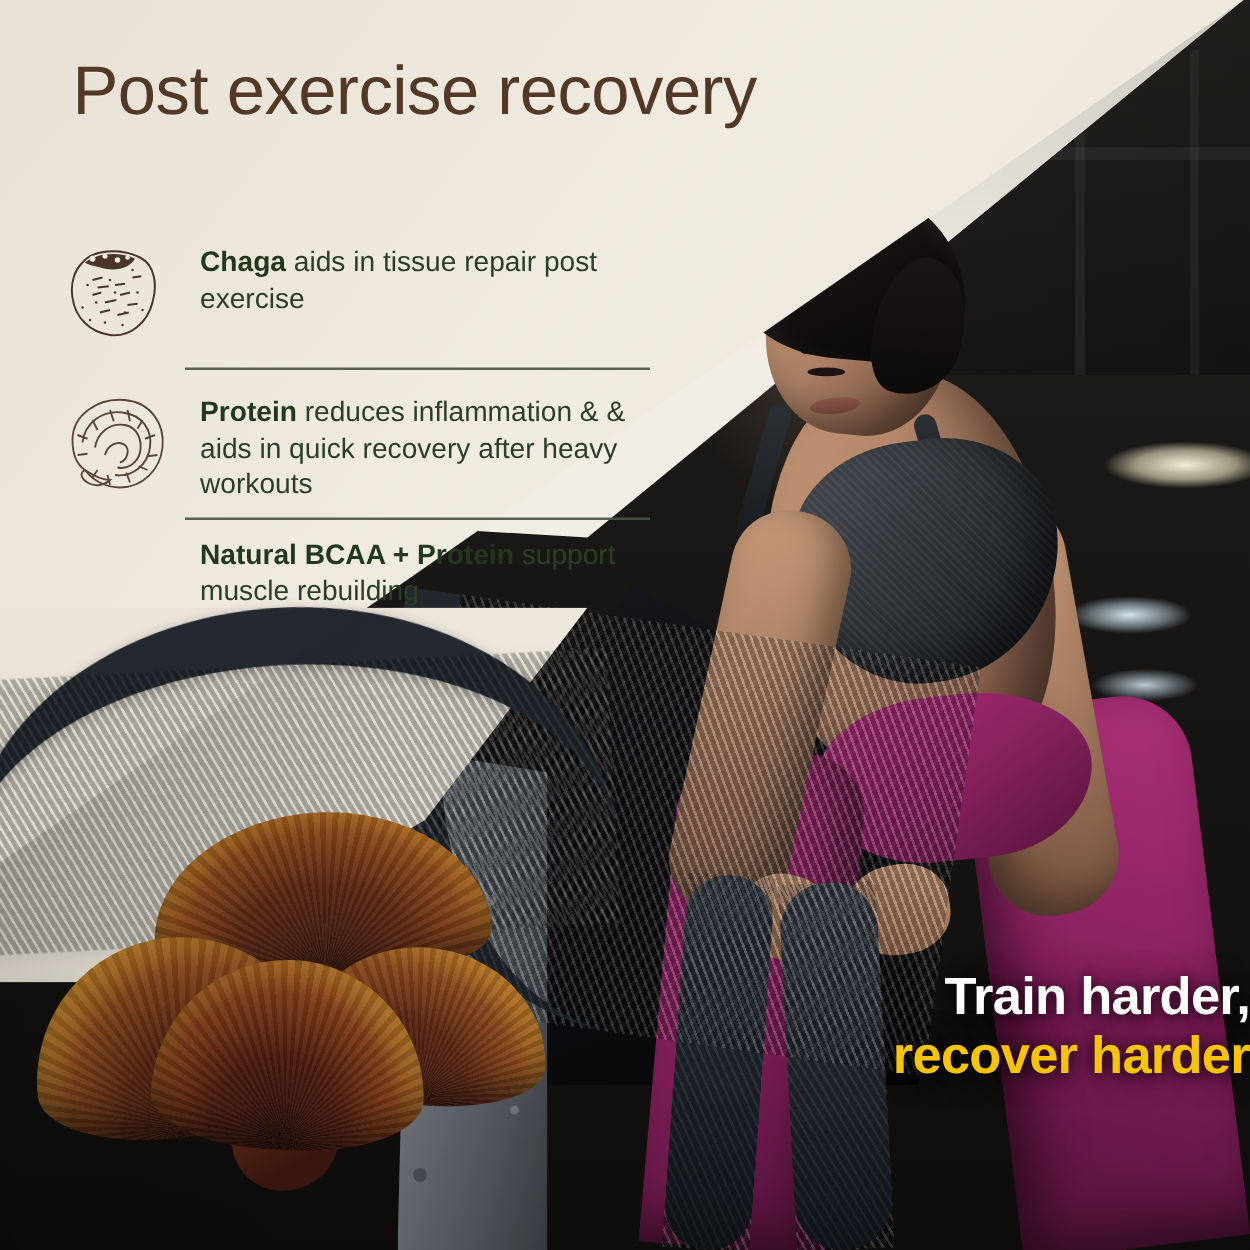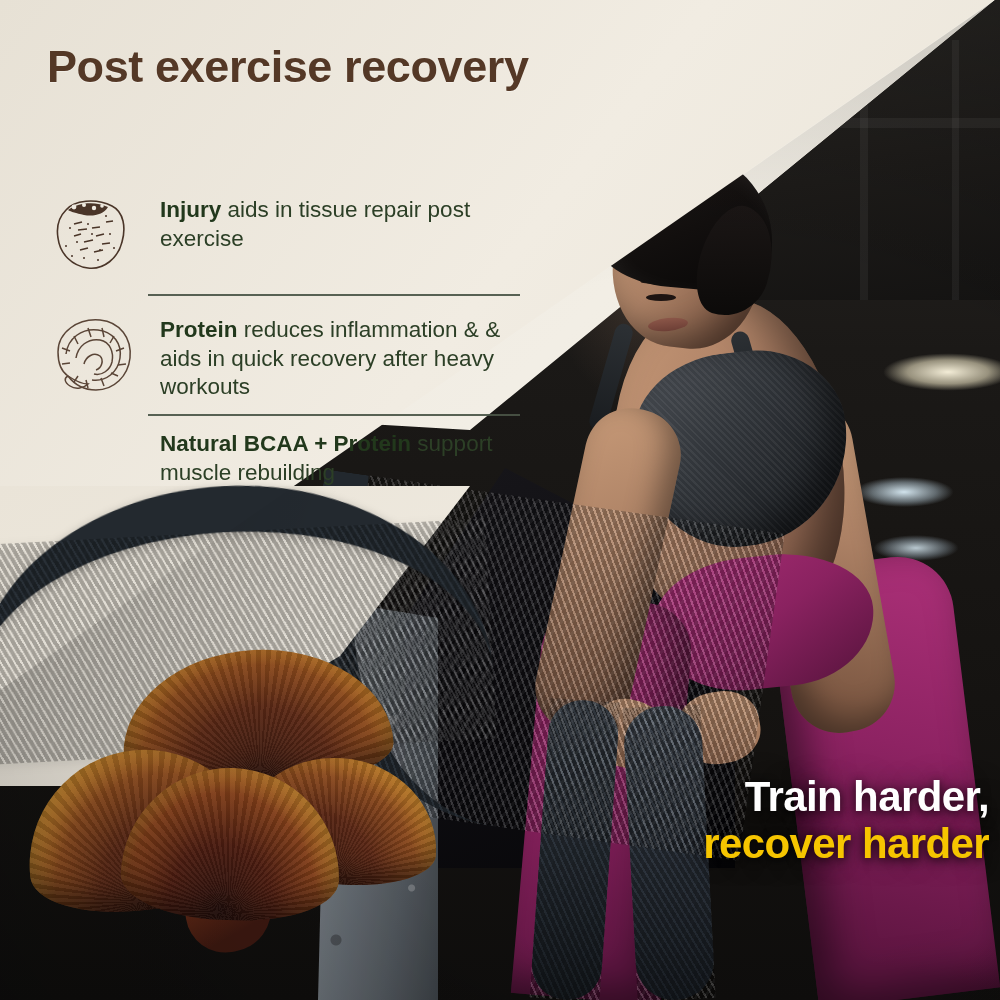--- a/index.html
+++ b/index.html
@@ -237,22 +237,22 @@
     position:absolute;left:0;top:486px;width:470px;height:300px;
     background:linear-gradient(150deg,#eae4d8,#f0ebe1);
     clip-path:polygon(0 0, 470px 0, 340px 170px, 118px 300px, 0 300px);
     pointer-events:none;
   }
 
   
   .content{position:absolute;left:0;top:0;width:1000px;height:1000px;}
 
   .headline{
-    position:absolute;left:47px;top:40px;width:640px;
-    font-size:45px;font-weight:bold;line-height:1.18;
+    position:absolute;left:58px;top:40px;width:640px;
+    font-size:55px;font-weight:normal;line-height:1.18;
     color:#543826;letter-spacing:-.4px;
     text-shadow:0 1px 0 rgba(255,255,255,.35);
   }
 
   .benefits{position:absolute;left:44px;top:190px;width:490px;}
 
   .benefit{position:relative;display:flex;align-items:flex-start;gap:20px;}
   .b-icon{flex:0 0 96px;height:92px;position:relative;}
   .b-icon svg{display:block;width:96px;height:92px;}
   .b-text{
@@ -265,21 +265,21 @@
     height:0;border-top:2.6px solid #4a5547;
     margin:12px 0 14px 104px;width:372px;opacity:.92;
   }
 
   .benefit.no-icon .b-icon{flex:0 0 96px;height:0;}
   .benefit.no-icon .b-text{padding-top:0;}
 
   
   .tagline{
     position:absolute;right:0px;top:776px;width:560px;
-    text-align:right;padding-right:11px;
+    text-align:right;padding-right:0;
     font-weight:bold;line-height:1.0;letter-spacing:-.6px;
   }
   .tag-line{font-size:42px;color:#ffffff;display:block;
     text-shadow:0 2px 10px rgba(0,0,0,.75),0 0 26px rgba(0,0,0,.5);}
   .tag-line.accent{color:#F6C500;margin-top:5px;
     text-shadow:0 2px 10px rgba(0,0,0,.8),0 0 26px rgba(0,0,0,.55);}
 
   .vignette{position:absolute;inset:0;pointer-events:none;
     background:radial-gradient(ellipse at 72% 62%, rgba(0,0,0,0) 40%, rgba(0,0,0,.28) 100%);
     clip-path:polygon(995px 0, 1000px 0, 1000px 1000px, 0 1000px, 0 690px);}
@@ -384,21 +384,21 @@
               <circle cx="40" cy="68" r="1"></circle>
                 <circle cx="54" cy="70" r="1"></circle>
                 <circle cx="22" cy="56" r="1"></circle>
               <circle cx="62" cy="26" r="1"></circle>
                 <circle cx="48" cy="44" r="1"></circle>
                 <circle cx="28" cy="66" r="1"></circle>
             </g>
           </svg>
         </div>
         <div class="b-text">
-          <b>Injury</b><span> aids in tissue repair post exercise</span>
+          <b>Chaga</b><span> aids in tissue repair post exercise</span>
         </div>
       </div>
 
       <div class="divider"></div>
 
       <div class="benefit">
         <div class="b-icon">
           <svg viewBox="0 0 96 92" fill="none" stroke="#5a4537" stroke-width="1.5">
             <path d="M14 42 C14 22, 34 8, 56 10 C76 12, 88 28, 86 48 C84 66, 70 80, 52 80 C40 80, 30 74, 24 66"></path>
             <path d="M24 66 C18 62, 14 54, 14 42"></path>

